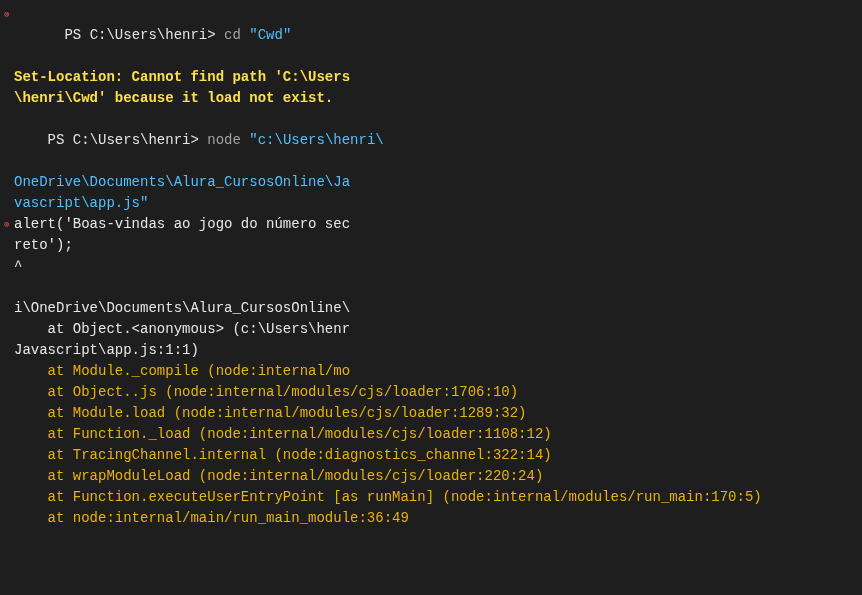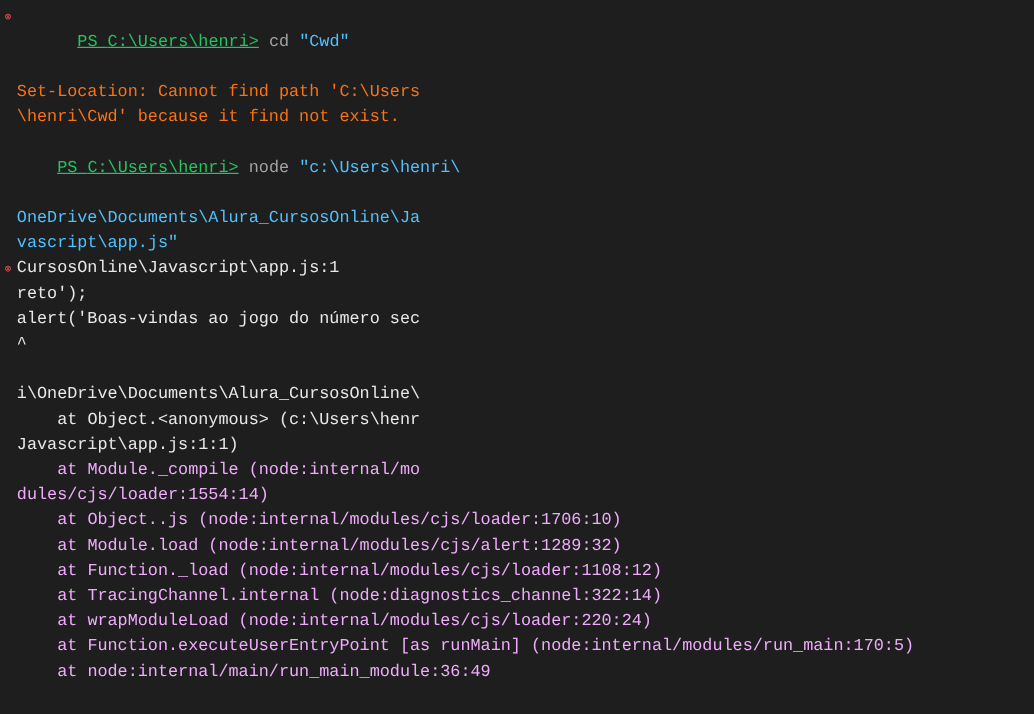--- a/index.html
+++ b/index.html
@@ -8,26 +8,26 @@
     font-family: "Consolas", "Courier New", monospace;
     font-size: 14px;
     line-height: 1.5;
     width: 862px;
     height: 595px;
     overflow: hidden;
     padding: 4px 0 4px 4px;
   }
   .line { white-space: pre-wrap; word-break: break-all; }
   .indent { padding-left: 10px; }
-  .prompt-white { color: #22c55e; text-decoration: underline; }
+  .prompt-white { color: #e5e5e5; }
   .cmd-yellow { color: #a3a3a3; }
   .path-cyan { color: #4fc1ff; }
-  .err-red { color: #f97316; font-weight: 400; }
+  .err-red { color: #fde047; font-weight: 700; }
   .out-white { color: #e8e8e8; }
-  .out-dim { color: #f0abfc; }
+  .out-dim { color: #eab308; }
   .gutter-icon {
     display: inline-block;
     color: #f14c4c;
     width: 10px;
     font-size: 9px;
     vertical-align: top;
     position: relative;
     top: 5px;
   }
   .row { display: flex; align-items: flex-start; }
@@ -39,43 +39,41 @@
 <div>
 
   <div class="row">
     <span class="gutter-icon">⊗</span>
     <div class="content line">
       <span class="prompt-white">PS </span><span class="prompt-white">C:\Users\henri&gt;</span><span class="cmd-yellow"> cd </span><span class="path-cyan">"Cwd"</span>
     </div>
   </div>
 
   <div class="line indent err-red">Set-Location: Cannot find path 'C:\Users</div>
-  <div class="line indent err-red">\henri\Cwd' because it find not exist.</div>
+  <div class="line indent err-red">\henri\Cwd' because it load not exist.</div>
 
   <div class="line indent">
     <span class="prompt-white">PS </span><span class="prompt-white">C:\Users\henri&gt;</span><span class="cmd-yellow"> node </span><span class="path-cyan">"c:\Users\henri\</span>
   </div>
   <div class="line indent path-cyan">OneDrive\Documents\Alura_CursosOnline\Ja</div>
   <div class="line indent path-cyan">vascript\app.js"</div>
 
   <div class="row">
     <span class="gutter-icon">⊗</span>
     <div class="content">
-      <div class="line out-white">CursosOnline\Javascript\app.js:1</div>
+      <div class="line out-white">alert('Boas-vindas ao jogo do número sec</div>
       <div class="line out-white">reto');</div>
-      <div class="line out-white">alert('Boas-vindas ao jogo do número sec</div>
       <div class="line out-white">^</div>
       <div class="line out-white">&nbsp;</div>
       <div class="line out-white">i\OneDrive\Documents\Alura_CursosOnline\</div>
       <div class="line out-white">    at Object.&lt;anonymous&gt; (c:\Users\henr</div>
       <div class="line out-white">Javascript\app.js:1:1)</div>
       <div class="line out-dim">    at Module._compile (node:internal/mo</div>
-      <div class="line out-dim">dules/cjs/loader:1554:14)</div>
       <div class="line out-dim">    at Object..js (node:internal/modules/cjs/loader:1706:10)</div>
-      <div class="line out-dim">    at Module.load (node:internal/modules/cjs/alert:1289:32)</div>
+      <div class="line out-dim">    at Module.load (node:internal/modules/cjs/loader:1289:32)</div>
       <div class="line out-dim">    at Function._load (node:internal/modules/cjs/loader:1108:12)</div>
       <div class="line out-dim">    at TracingChannel.internal (node:diagnostics_channel:322:14)</div>
       <div class="line out-dim">    at wrapModuleLoad (node:internal/modules/cjs/loader:220:24)</div>
       <div class="line out-dim">    at Function.executeUserEntryPoint [as runMain] (node:internal/modules/run_main:170:5)</div>
       <div class="line out-dim">    at node:internal/main/run_main_module:36:49</div>
 
     </div>
   </div>
 
 </div>

